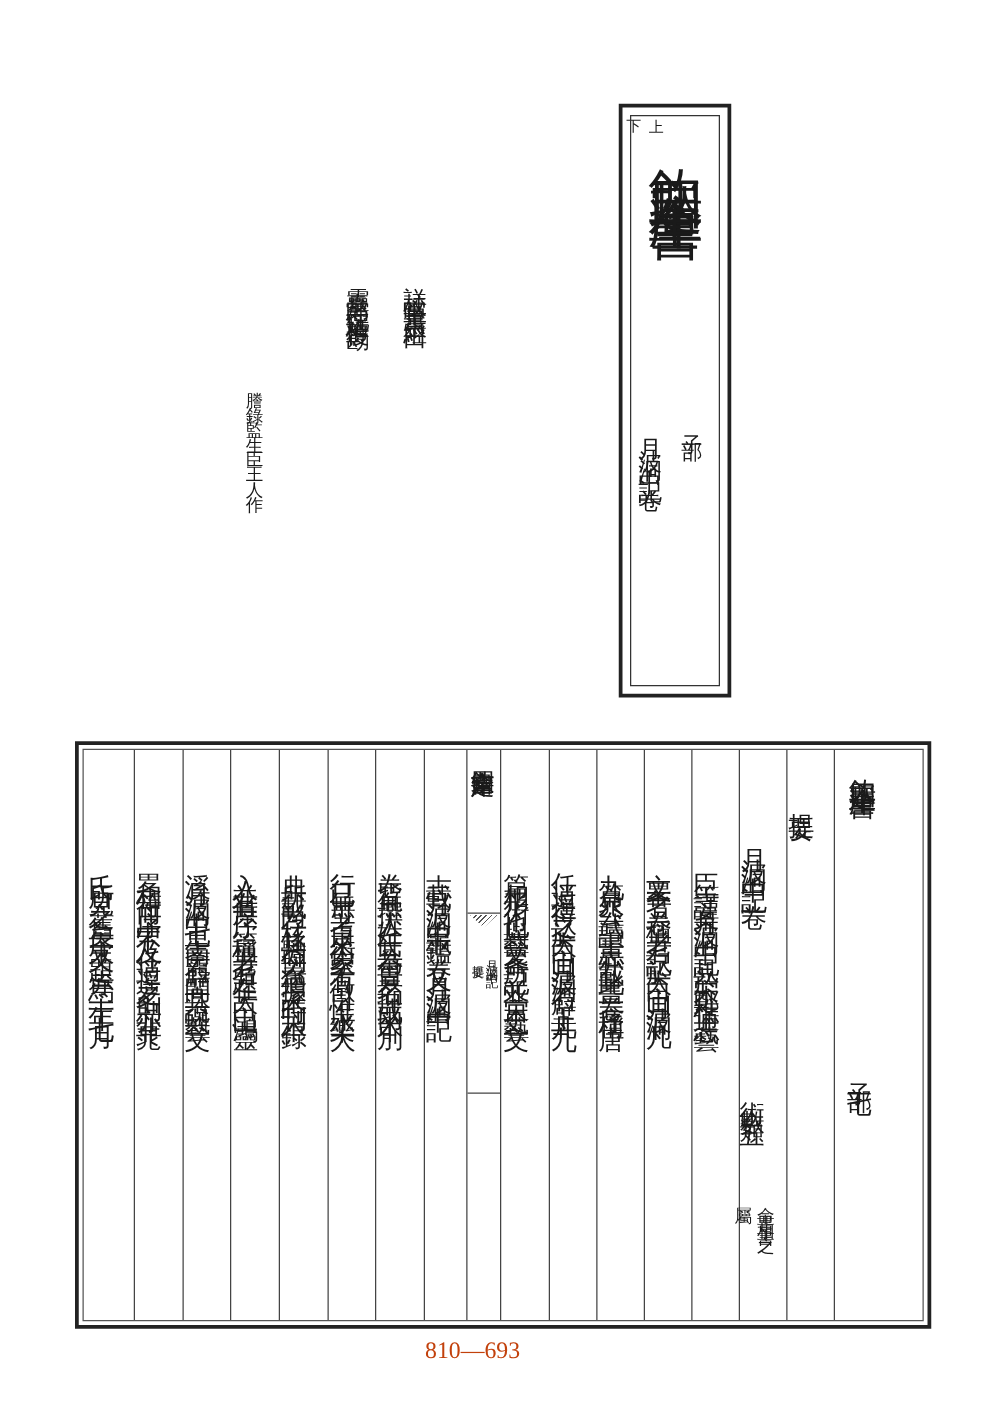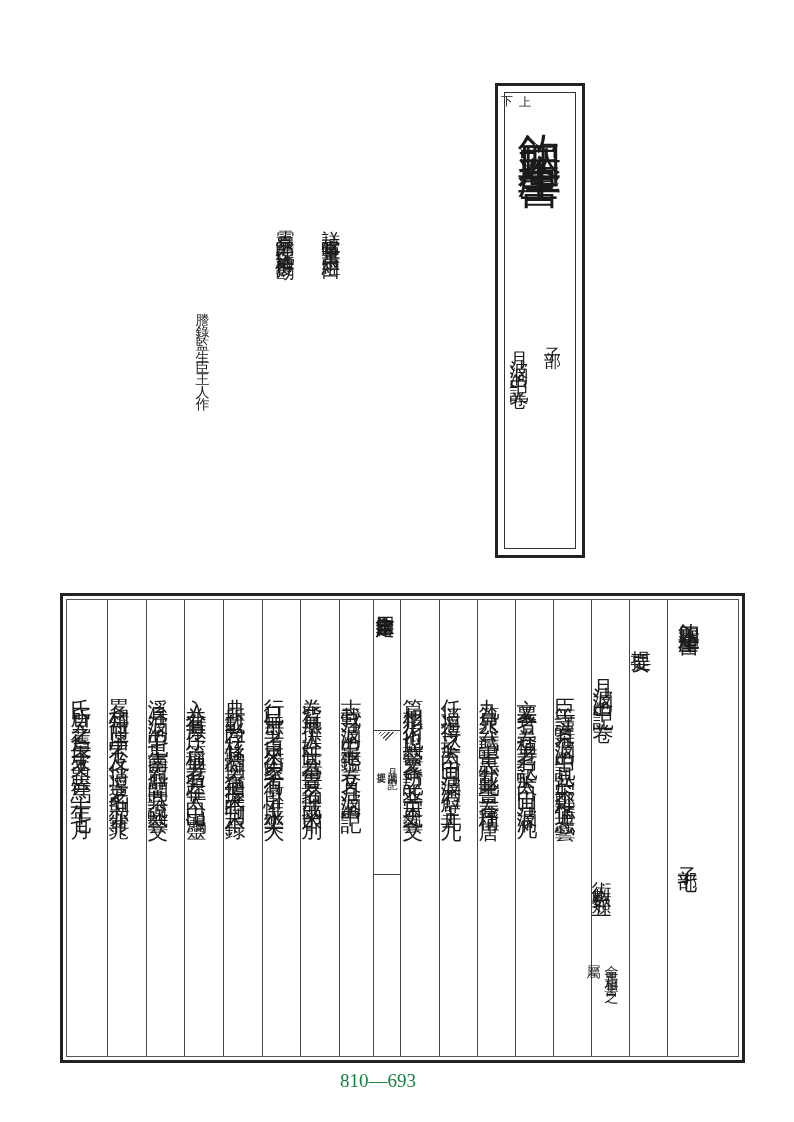--- a/index.html
+++ b/index.html
@@ -62,21 +62,21 @@
   .fold-label-a { left: 13px; top: 160px; font-size: 10px; letter-spacing: 3px; }
   .fold-label-b { left: 2px; top: 164px; font-size: 10px; letter-spacing: 2px; }
   .fold-foot {
     position: absolute; left: 0; right: 0; top: 266px; height: 8px;
     border-bottom: 1px solid #444;
   }
 
   .page-no {
     position: absolute; left: 340px; top: 1070px; width: 120px;
     font-family: "Liberation Serif", "DejaVu Serif", serif; font-size: 19px;
-    color: #15803d;
+    color: #c2410c;
   }
 </style>
 </head>
 <body>
 
 <div class="title-box">
   <div class="title-box-inner"></div>
   <div class="vcol title-main">欽定四庫全書</div>
   <div class="vcol title-sub-right">子部</div>
   <div class="vcol title-book">月波洞中記卷</div>

